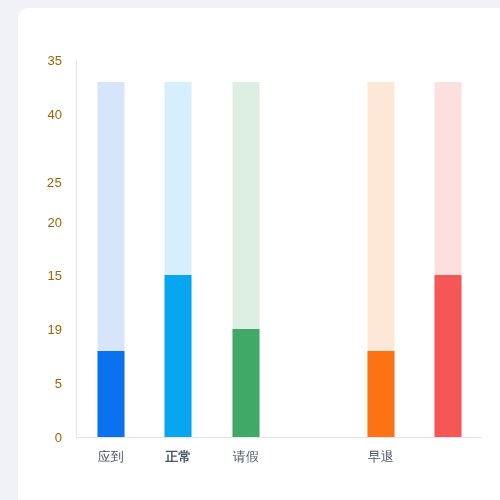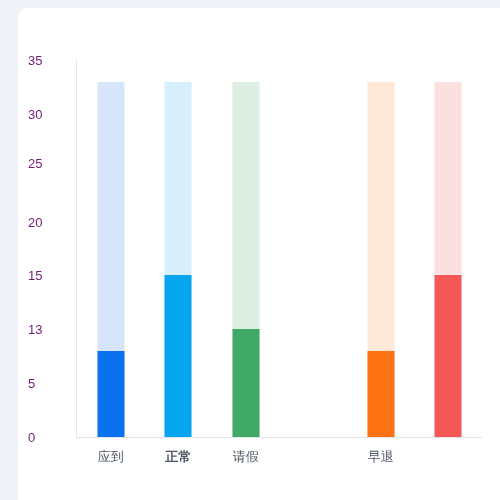--- a/index.html
+++ b/index.html
@@ -29,22 +29,23 @@
     left: 0;
     top: 0;
     width: 482px;
     height: 492px;
   }
   
   .y-tick {
     position: absolute;
     right: 0;
     width: 34px;
+    text-align: right;
     font-size: 13px;
-    color: #701a75;
+    color: #a16207;
     line-height: 13px;
     transform: translateY(-50%);
     white-space: nowrap;
   }
   #y-axis-labels {
     position: absolute;
     left: 0px;
     top: 0;
     width: 44px;
     height: 100%;
@@ -106,25 +107,25 @@
 </style>
 </head>
 <body>
 
 <div id="chart-card">
   <div id="plot-area">
 
     <div id="y-axis-labels">
         <div class="y-tick" style="top: 429px;">0</div>
         <div class="y-tick" style="top: 375.143px;">5</div>
-        <div class="y-tick" style="top: 321.286px;">13</div>
+        <div class="y-tick" style="top: 321.286px;">19</div>
         <div class="y-tick" style="top: 267.429px;">15</div>
         <div class="y-tick" style="top: 213.571px;">20</div>
-        <div class="y-tick" style="top: 155px;">25</div>
-        <div class="y-tick" style="top: 105.857px;">30</div>
+        <div class="y-tick" style="top: 175px; font-family: Liberation Mono, monospace;">25</div>
+        <div class="y-tick" style="top: 105.857px;">40</div>
         <div class="y-tick" style="top: 52px;">35</div>
       </div>
 
     <div id="axis-line-y"></div>
     <div id="axis-line-x"></div>
 
     <div id="bars-layer">
         <div class="bar-group" style="left: 0px; width: 67.5px;">
           <div class="bar-track" style="height: 355.457px; background: rgb(215, 229, 251);"></div>
           <div class="bar-value" style="height: 86.1714px; background: rgb(11, 114, 239);"></div>

